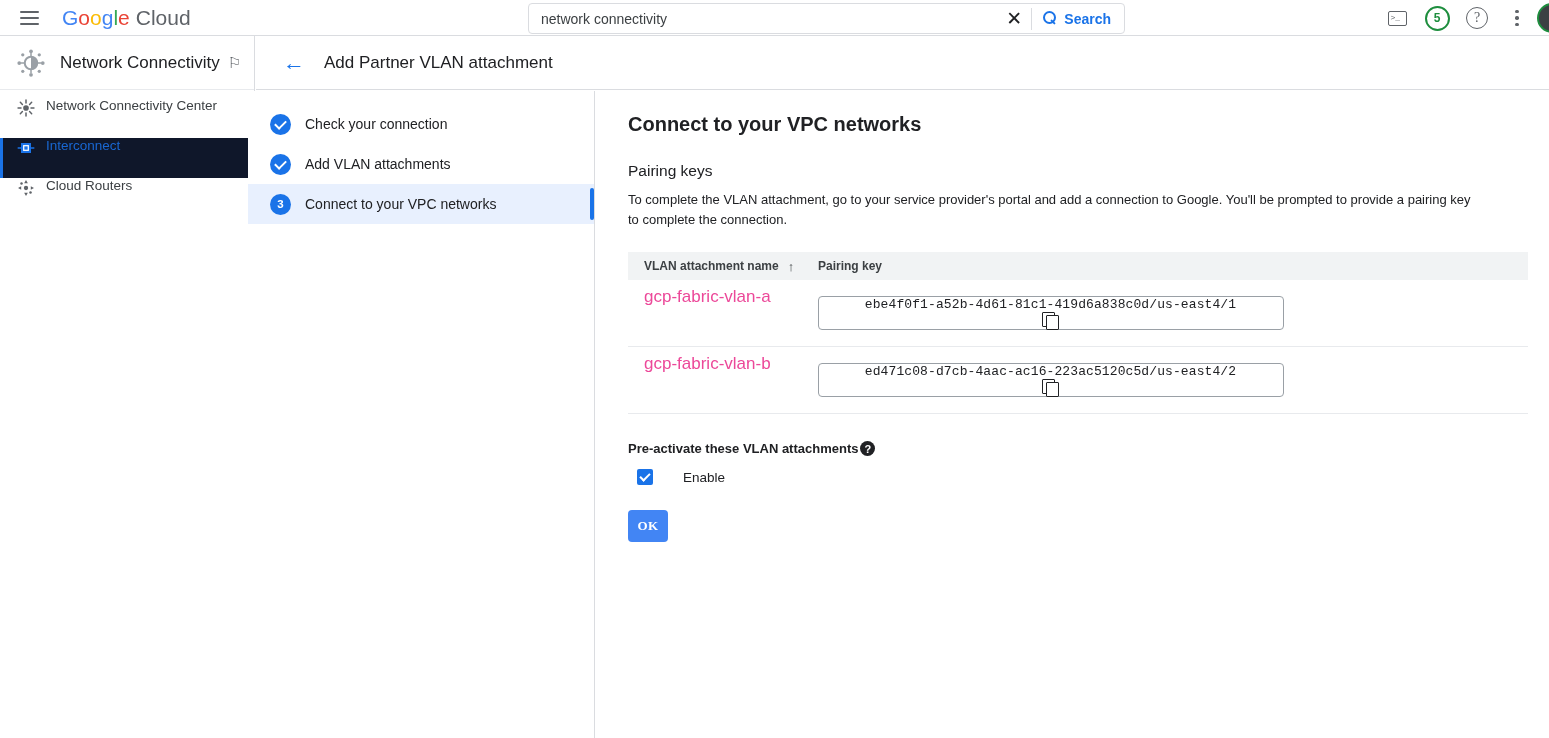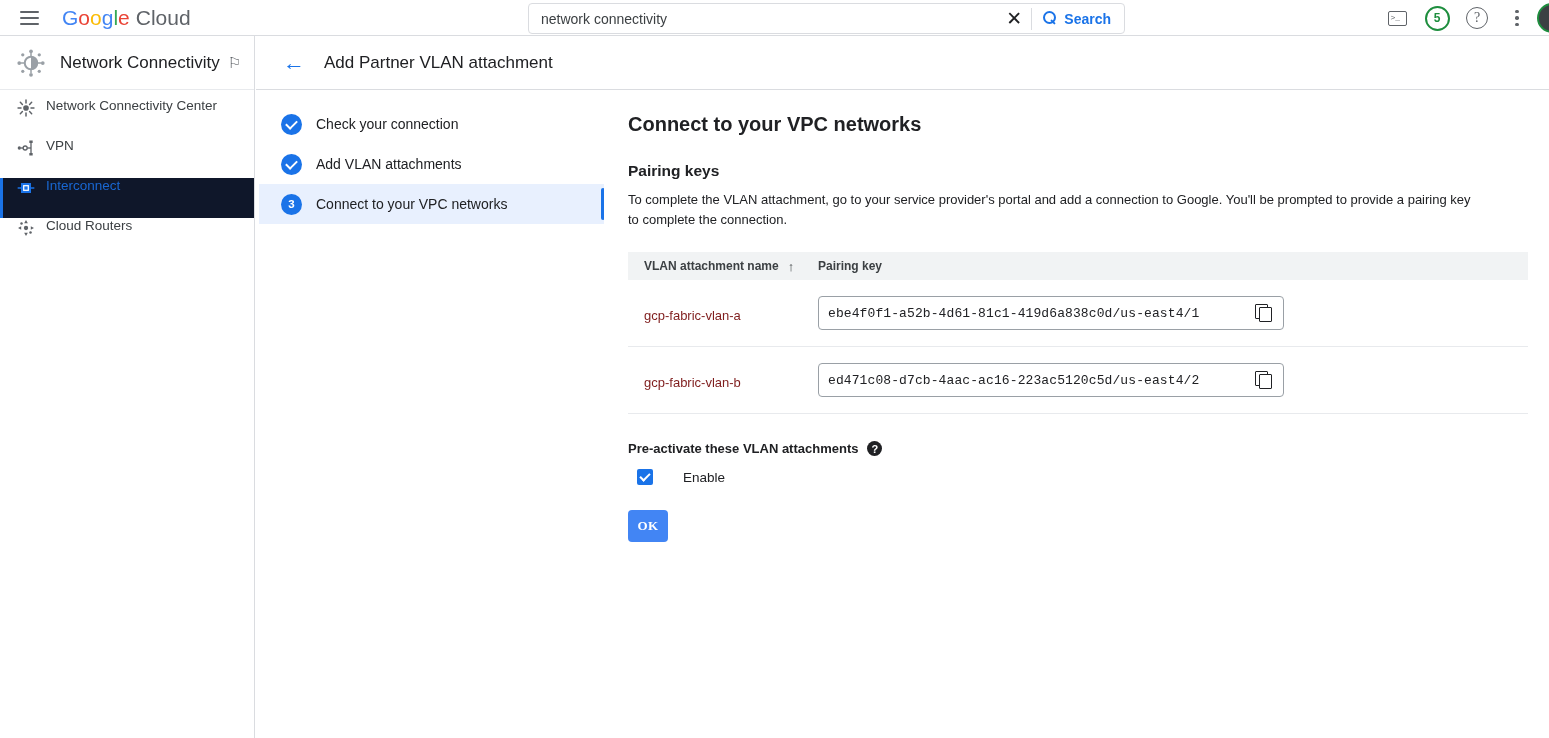--- a/index.html
+++ b/index.html
@@ -151,21 +151,21 @@
     background:#fff; border-bottom:1px solid #dadce0;
     display:flex; align-items:center;
   }
   .back-arrow {
     margin-left:26px; width:24px;height:24px; cursor:pointer;
     color:#1a73e8; font-size:22px; line-height:22px; display:flex;align-items:center;justify-content:center;
   }
   .page-title { margin-left:18px; font-size:17px; color:#202124; }
 
   .steps-panel {
-    position:absolute; left:259px; top:91px;
+    position:absolute; left:248px; top:91px;
     width:347px; height:647px;
     background:#fff; border-right:1px solid #dadce0;
     padding-top:13px;
   }
   .step-row {
     height:40px; display:flex; align-items:center;
     padding-left:22px; cursor:pointer; position:relative;
     font-size:14px; color:#202124;
   }
   .step-row.active { background:#e8f0fe; }
@@ -186,67 +186,68 @@
     transform:rotate(-45deg); margin-top:-2px;
   }
 
   
   .main {
     position:absolute; left:604px; top:91px;
     width:945px; height:647px; background:#fff;
     padding-left:24px; padding-top:22px;
   }
   .h1 { font-size:20px; color:#202124; font-weight:700; margin:0 0 26px 0; }
-  .h2 { font-size:15.5px; color:#202124; font-weight:700; margin:0 0 10px 0; }
+  .h2 { font-size:15.5px; color:#202124; font-weight:400; margin:0 0 10px 0; }
   .desc {
     font-size:13px; color:#202124; line-height:20px;
     width:855px; margin:0 0 22px 0;
   }
 
   .ptable { width:900px; }
   .ptable-head {
     height:28px; background:#f1f3f4;
     display:flex; align-items:center;
     font-size:12px; font-weight:700; color:#3c4043;
   }
   .th-name { padding-left:16px; width:190px; display:flex; align-items:center; gap:9px; cursor:pointer;}
   .sort-arrow { font-size:13px; color:#3c4043; }
   .th-key { padding-left:0px; }
   .ptable-row {
     display:flex; align-items:center;
     height:67px; border-bottom:1px solid #e8eaed;
   }
   .td-name {
     padding-left:16px; width:190px;
-    font-size:13px; color:#7f1d1d;
-    align-self:flex-start; padding-top:28px;
+    font-size:17px; color:#ec4899;
+    align-self:flex-start; padding-top:7px;
   }
   .keybox {
     width:466px; height:34px;
     border:1px solid #9aa0a6; border-radius:4px;
     display:flex; align-items:center;
     padding:0 10px 0 9px;
+    flex-direction:column;
   }
   .keytext {
     flex:1; font-family:"Liberation Mono",monospace;
     font-size:13px; color:#202124; letter-spacing:0.1px; white-space:nowrap;
   }
   .copy-icon { width:18px;height:18px;position:relative;cursor:pointer;flex:none;}
   .copy-icon::before{
     content:""; position:absolute; left:0; top:0; width:11px;height:13px;
     border:1.7px solid #202124; border-radius:1px;
   }
   .copy-icon::after{
     content:""; position:absolute; left:4px; top:3px; width:11px;height:13px;
     border:1.7px solid #202124; border-radius:1px; background:#fff;
   }
 
   .preact-label {
     margin-top:27px; font-size:13px; font-weight:700; color:#202124;
-    display:flex; align-items:center; gap:9px;
+    display:flex; align-items:center; gap:2px;
   }
   .qmark {
     width:15px;height:15px;border-radius:50%;background:#202124;color:#fff;
     font-size:11px; font-weight:700; display:flex;align-items:center;justify-content:center;
     font-family:"Liberation Sans",sans-serif; cursor:pointer;
   }
   .check-row { margin-top:13px; display:flex; align-items:center; gap:30px; padding-left:9px; }
   .cbox {
     width:16px;height:16px;background:#1a73e8;border-radius:2px;
     display:flex;align-items:center;justify-content:center; cursor:pointer; flex:none;
@@ -357,34 +358,20 @@
             <line x1="5.2" y1="5.2" x2="7.7" y2="7.7"></line>
               <line x1="16.3" y1="16.3" x2="18.8" y2="18.8"></line>
             <line x1="18.8" y1="5.2" x2="16.3" y2="7.7"></line>
               <line x1="7.7" y1="16.3" x2="5.2" y2="18.8"></line>
           </g>
         </svg>
       </span>
       <span>Network Connectivity Center</span>
     </div>
 
-    <div class="nav-item">
-      <span class="navicon">
-        <svg width="20" height="20" viewBox="0 0 24 24">
-          <circle cx="4" cy="12" r="2" fill="#5f6368"></circle>
-          <circle cx="11" cy="12" r="2.4" fill="none" stroke="#5f6368" stroke-width="1.6"></circle>
-          <line x1="6" y1="12" x2="8.6" y2="12" stroke="#5f6368" stroke-width="1.6"></line>
-          <line x1="13.4" y1="12" x2="18" y2="12" stroke="#5f6368" stroke-width="1.6"></line>
-          <line x1="18" y1="4" x2="18" y2="20" stroke="#5f6368" stroke-width="1.6"></line>
-          <rect x="16" y="3" width="4" height="3" fill="#5f6368"></rect>
-          <rect x="16" y="18" width="4" height="3" fill="#5f6368"></rect>
-        </svg>
-      </span>
-      <span>VPN</span>
-    </div>
 
     <div class="nav-item active">
       <span class="navicon">
         <svg width="20" height="20" viewBox="0 0 24 24">
           <rect x="6" y="6" width="12" height="12" fill="#1a73e8"></rect>
           <rect x="8.5" y="8.5" width="7" height="7" fill="#fff"></rect>
           <rect x="10" y="10" width="4" height="4" fill="#1a73e8"></rect>
           <line x1="2" y1="12" x2="6" y2="12" stroke="#1a73e8" stroke-width="1.8"></line>
           <line x1="18" y1="12" x2="22" y2="12" stroke="#1a73e8" stroke-width="1.8"></line>
         </svg>

